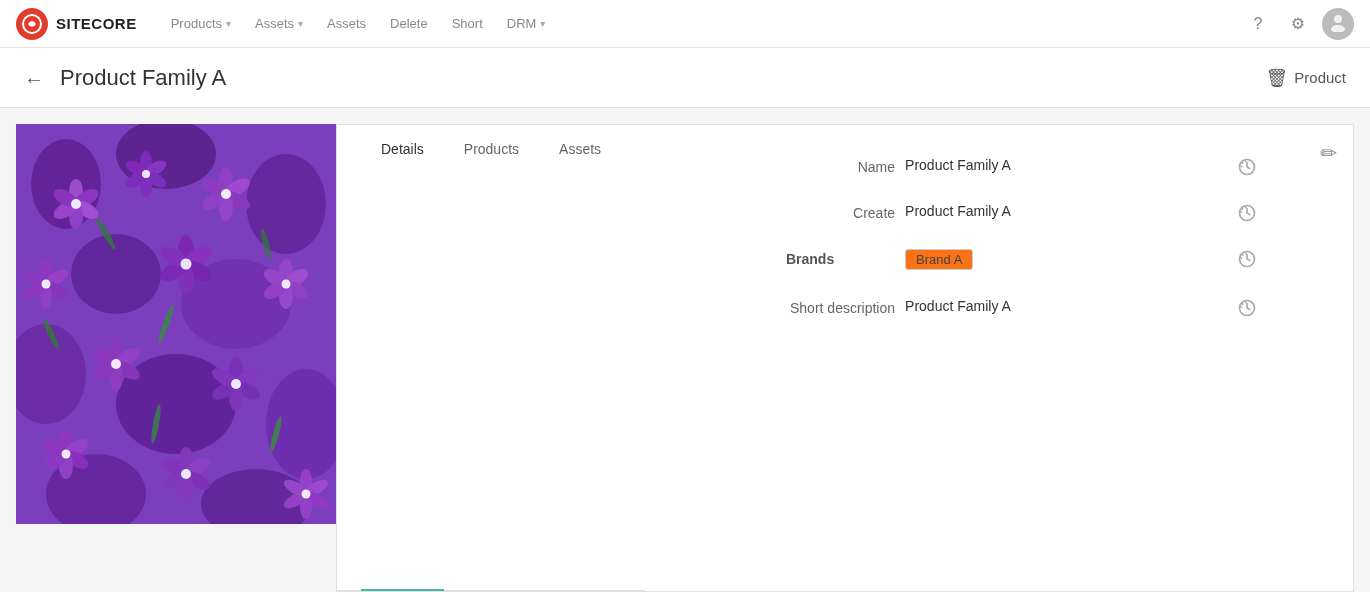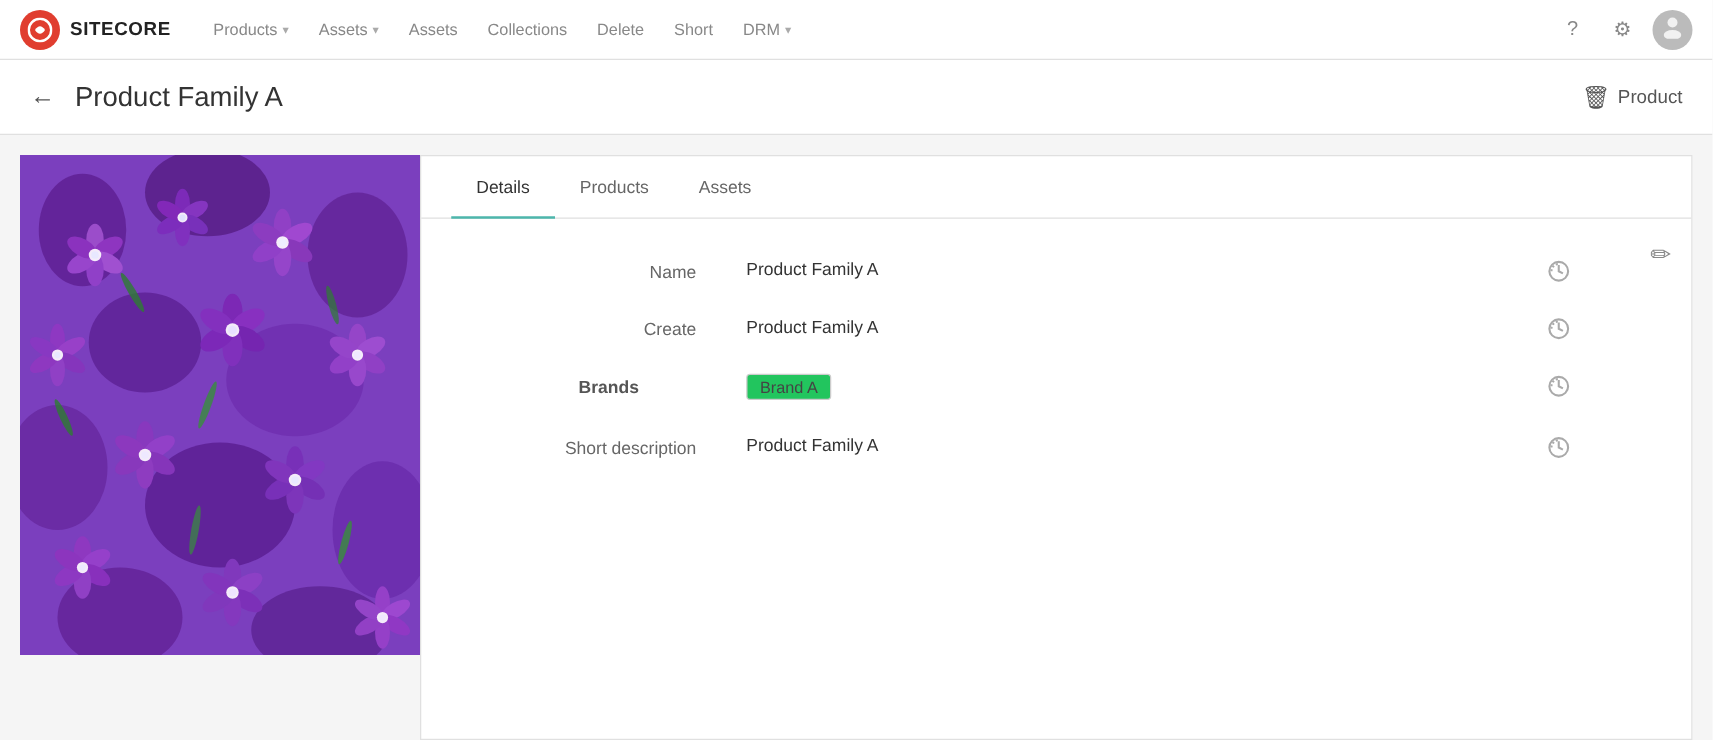--- a/index.html
+++ b/index.html
@@ -163,21 +163,21 @@
     }
 
     
     .right-panel {
       flex: 1;
       background: #fff;
       border: 1px solid #e0e0e0;
       margin-left: 0;
       position: relative;
       display: flex;
-      flex-direction: column;
+      flex-direction: row;
     }
 
     
     .tabs-bar {
       display: flex;
       border-bottom: 1px solid #e0e0e0;
       padding: 0 24px;
     }
     .tab {
       padding: 16px 20px;
@@ -205,30 +205,30 @@
       margin-bottom: 28px;
       position: relative;
     }
     .field-label {
       width: 180px;
       min-width: 180px;
       text-align: right;
       color: #666;
       font-size: 14px;
       padding-top: 2px;
-      padding-right: 40px;
+      padding-right: 10px;
     }
     .field-label.bold { font-weight: 600; color: #555; text-align: center; }
     .field-value {
       color: #333;
       font-size: 14px;
     }
     .brand-tag {
       display: inline-block;
-      background: #22c55e;
+      background: #f97316;
       border: 1px solid #ccc;
       border-radius: 3px;
       padding: 2px 10px;
       font-size: 13px;
       color: #444;
     }
     .side-action-icon {
       color: #888;
       cursor: pointer;
       font-size: 18px;
@@ -265,23 +265,20 @@
     <div class="nav-item">
       <span>Products</span>
       <span class="chevron">▾</span>
     </div>
     <div class="nav-item">
       <span>Assets</span>
       <span class="chevron">▾</span>
     </div>
     <div class="nav-item">
       <span>Assets</span>
-    </div>
-    <div class="nav-item">
-      <span>Collections</span>
     </div>
     <div class="nav-item">
       <span>Delete</span>
     </div>
     <div class="nav-item">
       <span>Short</span>
     </div>
     <div class="nav-item">
       <span>DRM</span>
       <span class="chevron">▾</span>

